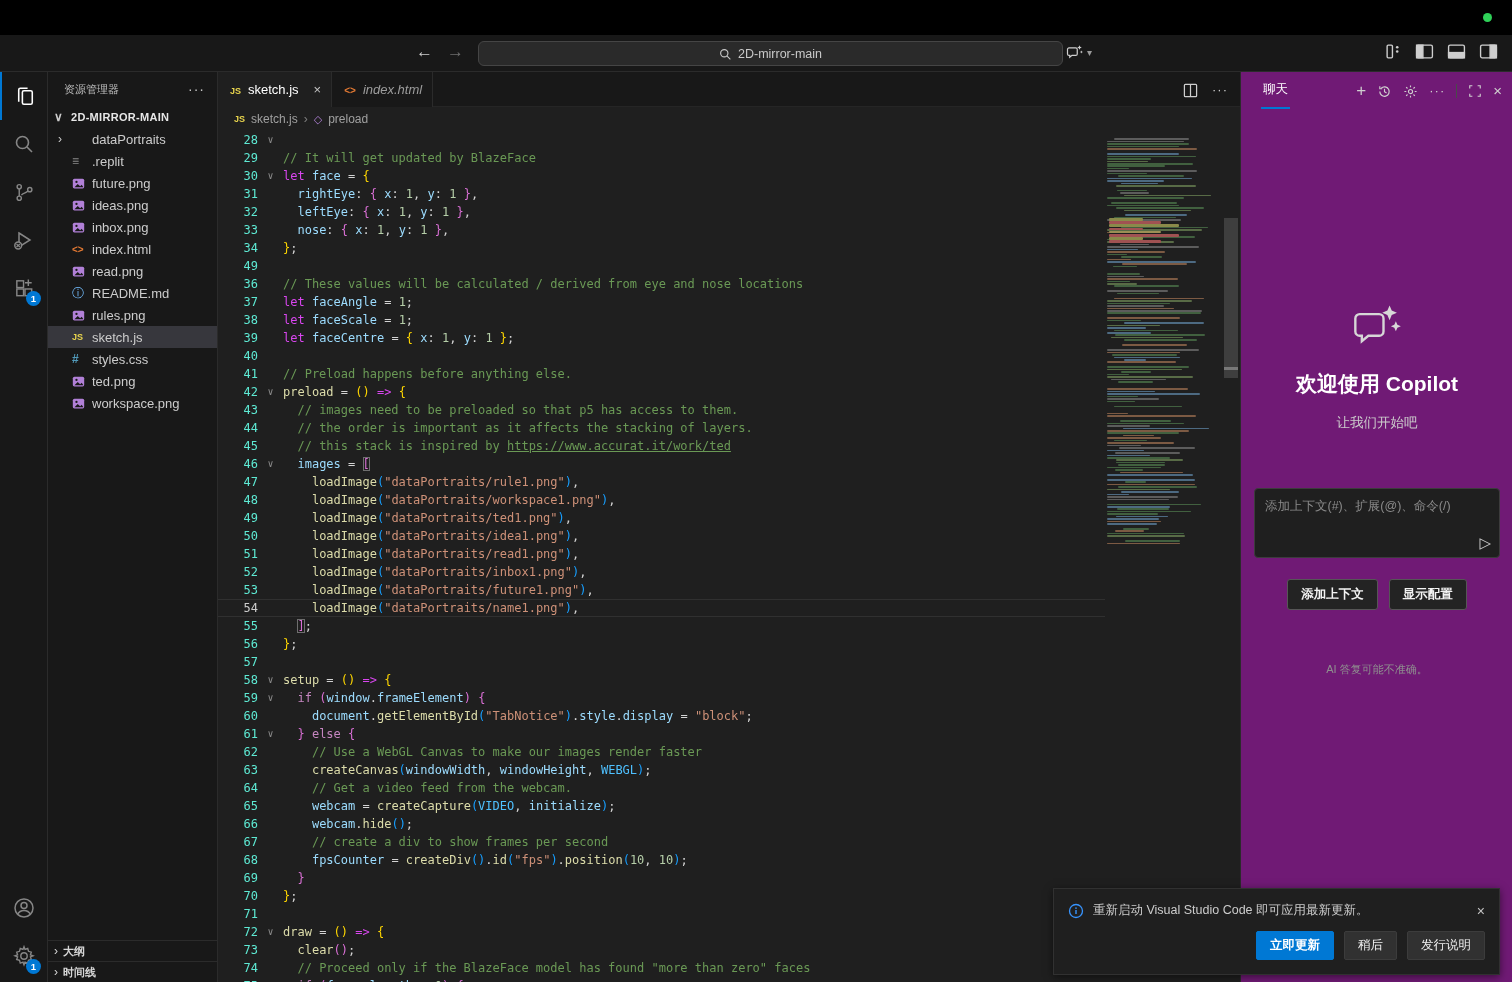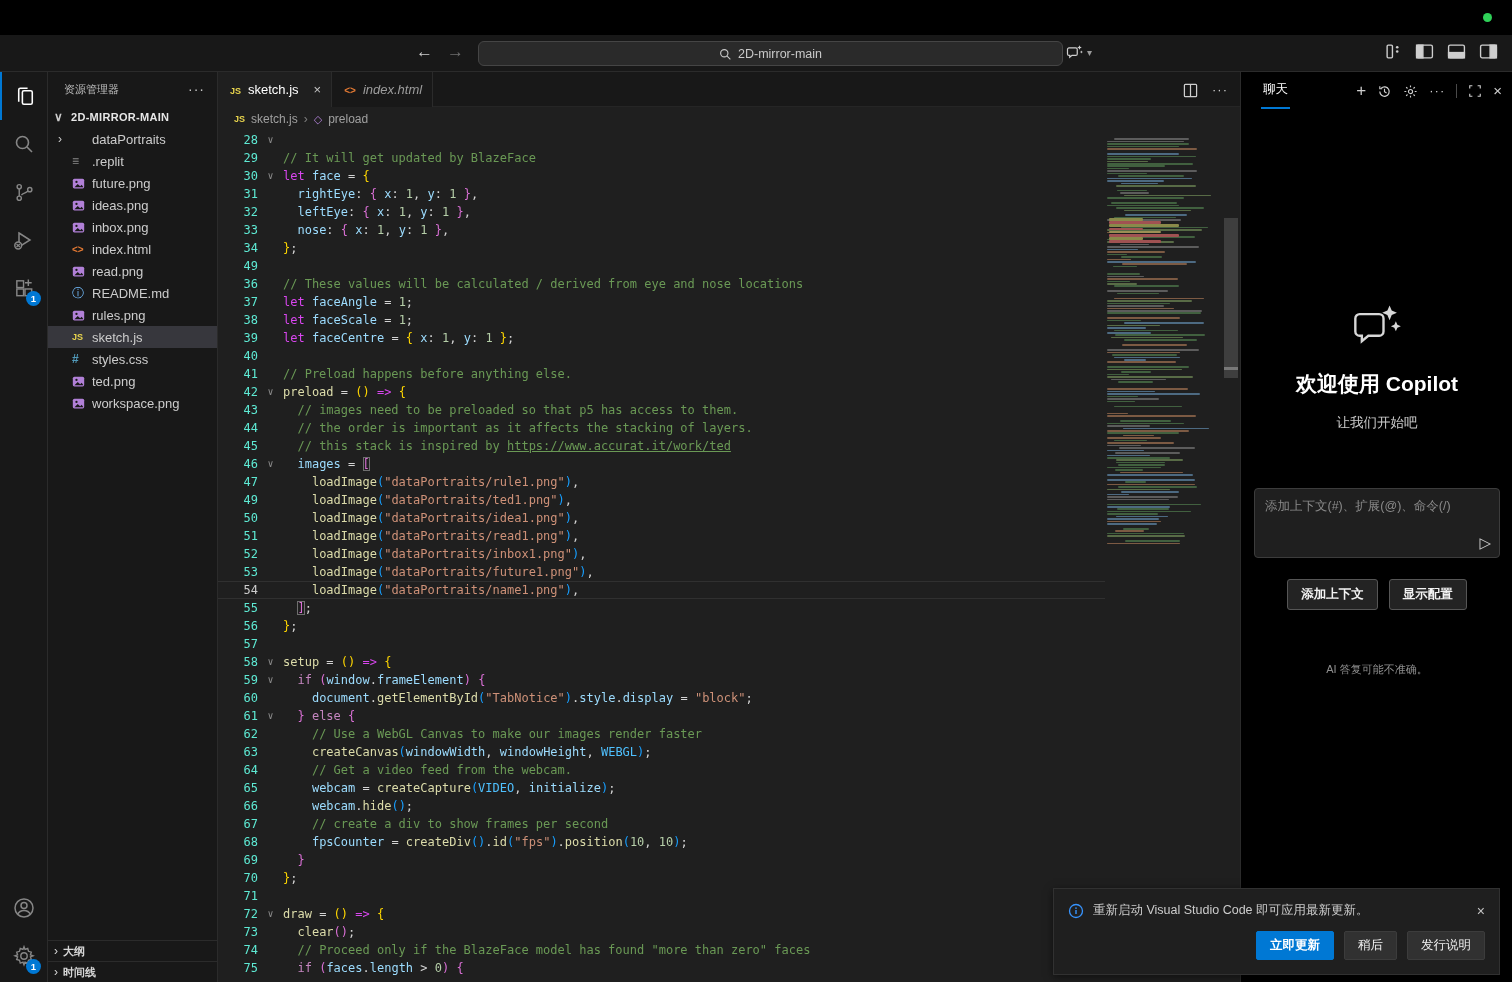--- a/index.html
+++ b/index.html
@@ -64,21 +64,21 @@
   .tk-cm{color:#6A9955} .tk-kw{color:#d946ef} .tk-ctl{color:#C586C0} .tk-var{color:#9CDCFE}
   .tk-fn{color:#DCDCAA} .tk-num{color:#B5CEA8} .tk-str{color:#CE9178} .tk-pl{color:#d4d4d4}
   .tk-b1{color:#FFD700} .tk-b2{color:#DA70D6} .tk-b3{color:#179FFF} .tk-const{color:#4FC1FF}
   .tk-link{color:#6A9955; text-decoration:underline}
   .tk-b2x{color:#DA70D6; box-shadow:0 0 0 1px #6e6e6e inset;}
   .minimap { position:absolute; left:887px; top:60px; width:120px; height:424px; overflow:hidden; }
   .mm-bar { position:absolute; height:1.6px; border-radius:1px; }
   .v-scrollbar { position:absolute; left:1006px; top:146px; width:14px; height:160px; background:rgba(121,121,121,0.35); }
   .v-scroll-mark { position:absolute; left:1006px; top:295px; width:14px; height:3px; background:rgba(190,190,190,0.45); }
   
-  .chat { position:absolute; left:1240px; top:72px; width:272px; height:910px; background:#000000; border-left:1px solid #2b2b2b; }
+  .chat { position:absolute; left:1240px; top:72px; width:272px; height:910px; background:#701a75; border-left:1px solid #2b2b2b; }
   .chat-header { height:37px; display:flex; align-items:center; padding:0 10px 0 20px; }
   .chat-tab { height:37px; display:flex; align-items:center; font-size:12.5px; color:#ffffff; border-bottom:2px solid #0078d4; padding:0 2px; }
   .chat-actions { margin-left:auto; display:flex; align-items:center; gap:11px; color:#cfcfcf; }
   .chat-sep { width:1px; height:14px; background:#4a4a4a; }
   .chat-welcome { position:absolute; left:0; top:228px; width:272px; text-align:center; }
   .cw-icon { color:#d7d7d7; }
   .cw-title { margin-top:18px; font-size:21px; font-weight:bold; color:#ffffff; }
   .cw-sub { margin-top:16px; font-size:13.5px; color:#cccccc; }
   .chat-input { position:absolute; left:13px; top:416px; width:246px; height:70px; background:#1f1f1f; border:1px solid #3c3c3c; border-radius:4px; padding:9px 10px; }
   .ci-placeholder { color:#8a8a8a; font-size:12.5px; }
@@ -392,20 +392,21 @@
         <div class="code-line"><span class="gutter">38</span><span class="foldcol"></span><span class="ltext"><span class="tk-kw">let </span><span class="tk-var">faceScale</span><span class="tk-pl"> = </span><span class="tk-num">1</span><span class="tk-pl">;</span></span></div>
         <div class="code-line"><span class="gutter">39</span><span class="foldcol"></span><span class="ltext"><span class="tk-kw">let </span><span class="tk-var">faceCentre</span><span class="tk-pl"> = </span><span class="tk-b1">{</span><span class="tk-pl"> </span><span class="tk-var">x</span><span class="tk-pl">: </span><span class="tk-num">1</span><span class="tk-pl">, </span><span class="tk-var">y</span><span class="tk-pl">: </span><span class="tk-num">1</span><span class="tk-pl"> </span><span class="tk-b1">}</span><span class="tk-pl">;</span></span></div>
         <div class="code-line"><span class="gutter">40</span><span class="foldcol"></span><span class="ltext"></span></div>
         <div class="code-line"><span class="gutter">41</span><span class="foldcol"></span><span class="ltext"><span class="tk-cm">// Preload happens before anything else.</span></span></div>
         <div class="code-line"><span class="gutter">42</span><span class="foldcol">∨</span><span class="ltext"><span class="tk-fn">preload</span><span class="tk-pl"> = </span><span class="tk-b1">()</span><span class="tk-pl"> </span><span class="tk-kw">=&gt;</span><span class="tk-pl"> </span><span class="tk-b1">{</span></span></div>
         <div class="code-line"><span class="gutter">43</span><span class="foldcol"></span><span class="ltext"><span class="tk-pl">  </span><span class="tk-cm">// images need to be preloaded so that p5 has access to them.</span></span></div>
         <div class="code-line"><span class="gutter">44</span><span class="foldcol"></span><span class="ltext"><span class="tk-pl">  </span><span class="tk-cm">// the order is important as it affects the stacking of layers.</span></span></div>
         <div class="code-line"><span class="gutter">45</span><span class="foldcol"></span><span class="ltext"><span class="tk-pl">  </span><span class="tk-cm">// this stack is inspired by </span><span class="tk-link">https://www.accurat.it/work/ted</span></span></div>
         <div class="code-line"><span class="gutter">46</span><span class="foldcol">∨</span><span class="ltext"><span class="tk-pl">  </span><span class="tk-var">images</span><span class="tk-pl"> = </span><span class="tk-b2x">[</span></span></div>
         <div class="code-line"><span class="gutter">47</span><span class="foldcol"></span><span class="ltext"><span class="tk-pl">    </span><span class="tk-fn">loadImage</span><span class="tk-b3">(</span><span class="tk-str">"dataPortraits/rule1.png"</span><span class="tk-b3">)</span><span class="tk-pl">,</span></span></div>
+        <div class="code-line"><span class="gutter">48</span><span class="foldcol"></span><span class="ltext"><span class="tk-pl">    </span><span class="tk-fn">loadImage</span><span class="tk-b3">(</span><span class="tk-str">"dataPortraits/workspace1.png"</span><span class="tk-b3">)</span><span class="tk-pl">,</span></span></div>
         <div class="code-line"><span class="gutter">49</span><span class="foldcol"></span><span class="ltext"><span class="tk-pl">    </span><span class="tk-fn">loadImage</span><span class="tk-b3">(</span><span class="tk-str">"dataPortraits/ted1.png"</span><span class="tk-b3">)</span><span class="tk-pl">,</span></span></div>
         <div class="code-line"><span class="gutter">50</span><span class="foldcol"></span><span class="ltext"><span class="tk-pl">    </span><span class="tk-fn">loadImage</span><span class="tk-b3">(</span><span class="tk-str">"dataPortraits/idea1.png"</span><span class="tk-b3">)</span><span class="tk-pl">,</span></span></div>
         <div class="code-line"><span class="gutter">51</span><span class="foldcol"></span><span class="ltext"><span class="tk-pl">    </span><span class="tk-fn">loadImage</span><span class="tk-b3">(</span><span class="tk-str">"dataPortraits/read1.png"</span><span class="tk-b3">)</span><span class="tk-pl">,</span></span></div>
         <div class="code-line"><span class="gutter">52</span><span class="foldcol"></span><span class="ltext"><span class="tk-pl">    </span><span class="tk-fn">loadImage</span><span class="tk-b3">(</span><span class="tk-str">"dataPortraits/inbox1.png"</span><span class="tk-b3">)</span><span class="tk-pl">,</span></span></div>
         <div class="code-line"><span class="gutter">53</span><span class="foldcol"></span><span class="ltext"><span class="tk-pl">    </span><span class="tk-fn">loadImage</span><span class="tk-b3">(</span><span class="tk-str">"dataPortraits/future1.png"</span><span class="tk-b3">)</span><span class="tk-pl">,</span></span></div>
         <div class="code-line current"><span class="gutter">54</span><span class="foldcol"></span><span class="ltext"><span class="tk-pl">    </span><span class="tk-fn">loadImage</span><span class="tk-b3">(</span><span class="tk-str">"dataPortraits/name1.png"</span><span class="tk-b3">)</span><span class="tk-pl">,</span></span></div>
         <div class="code-line"><span class="gutter">55</span><span class="foldcol"></span><span class="ltext"><span class="tk-pl">  </span><span class="tk-b2x">]</span><span class="tk-pl">;</span></span></div>
         <div class="code-line"><span class="gutter">56</span><span class="foldcol"></span><span class="ltext"><span class="tk-b1">}</span><span class="tk-pl">;</span></span></div>
         <div class="code-line"><span class="gutter">57</span><span class="foldcol"></span><span class="ltext"></span></div>
         <div class="code-line"><span class="gutter">58</span><span class="foldcol">∨</span><span class="ltext"><span class="tk-fn">setup</span><span class="tk-pl"> = </span><span class="tk-b1">()</span><span class="tk-pl"> </span><span class="tk-kw">=&gt;</span><span class="tk-pl"> </span><span class="tk-b1">{</span></span></div>

